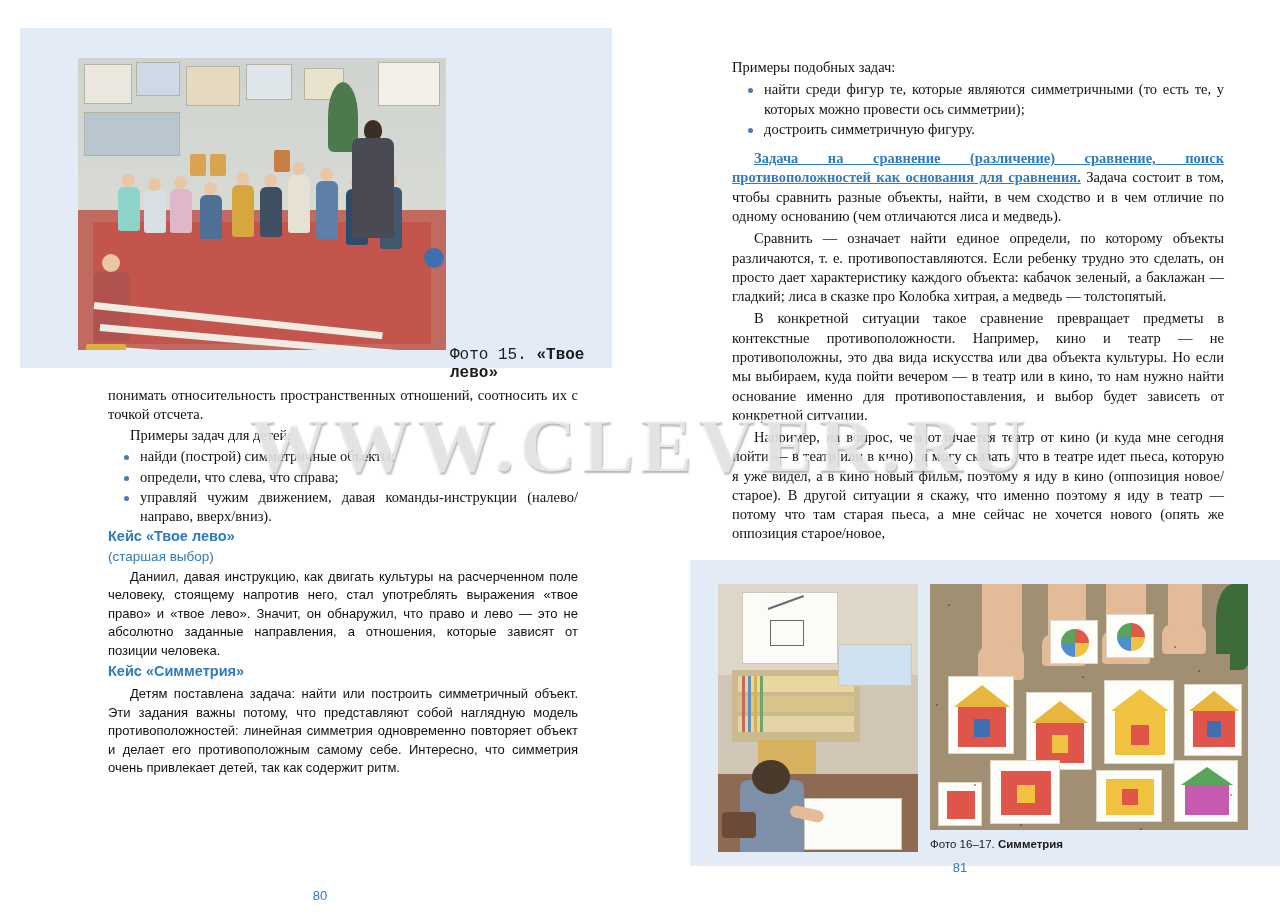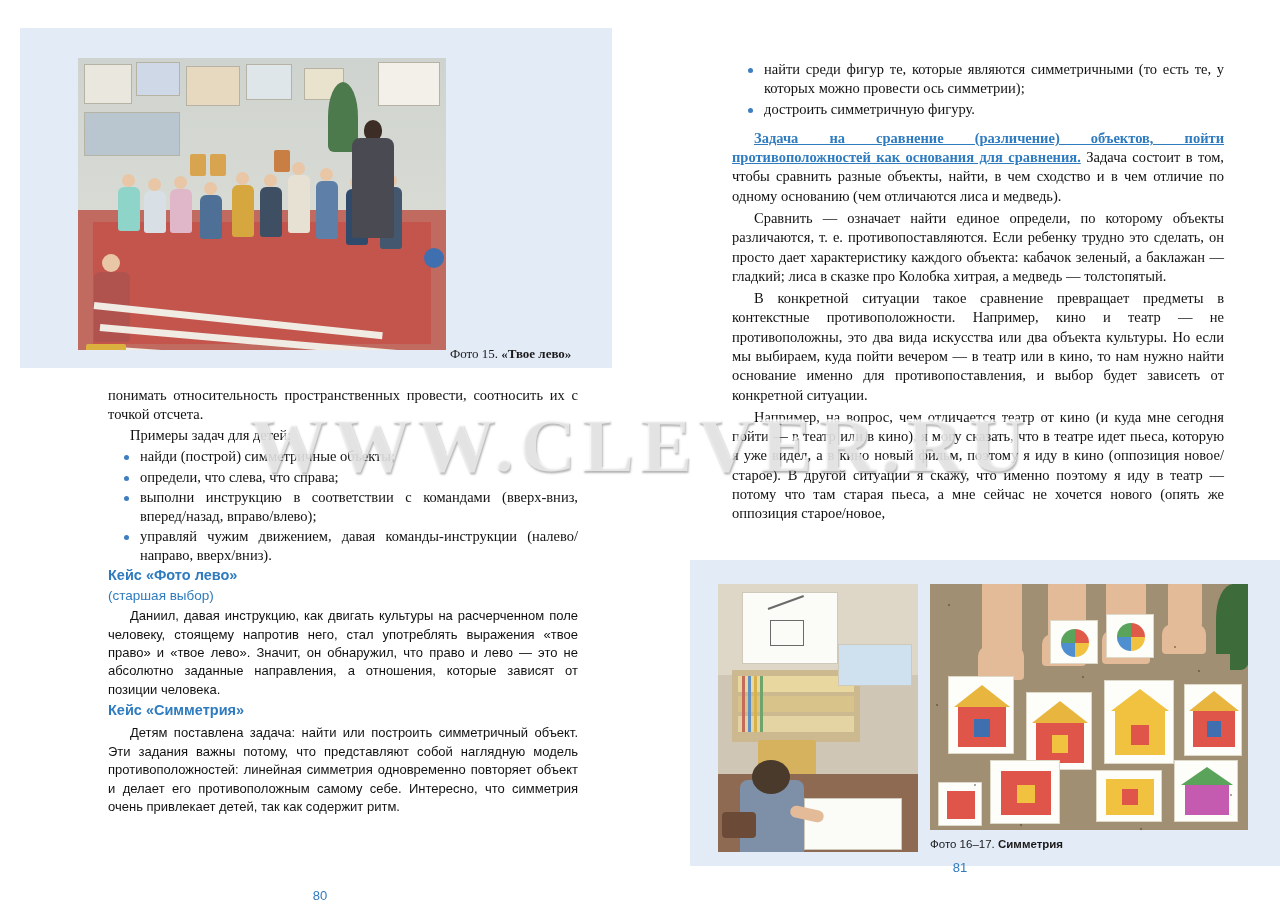--- a/index.html
+++ b/index.html
@@ -31,23 +31,23 @@
   .photo-frame-left {
     position: absolute;
     left: 58px; top: 30px;
     width: 368px; height: 292px;
     background: #8a9aa6;
     overflow: hidden;
   }
   .photo-caption-left {
     position: absolute;
     left: 430px; top: 318px;
-    font-size: 13px;
+    font-size: 16px;
     color: #1a1a1a;
-    font-family: Liberation Serif, serif;
+    font-family: Liberation Mono, monospace;
   }
   .photo-caption-left b { font-weight: bold; }
 
   .left-text {
     position: absolute;
     left: 108px; top: 386px;
     width: 470px;
     font-size: 14.5px;
     line-height: 1.32;
     color: #111;
@@ -269,50 +269,50 @@
           <div class="chair" style="left:346px;top:190px;width:20px;height:20px;background:#3f6fae;border-radius:50%;"></div>
         </div>
       </div>
       <div class="photo-caption-left">
         <span>Фото 15.</span>
         <b>«Твое лево»</b>
       </div>
     </div>
 
     <div class="left-text">
-      <p>понимать относительность пространственных провести, соотносить их с точкой отсчета.</p>
+      <p>понимать относительность пространственных отношений, соотносить их с точкой отсчета.</p>
       <p class="indent">Примеры задач для детей:</p>
       <ul class="bullets">
         <li>найди (построй) симметричные объекты;</li>
         <li>определи, что слева, что справа;</li>
-        <li>выполни инструкцию в соответствии с командами (вверх-вниз, вперед/назад, вправо/влево);</li>
         <li>управляй чужим движением, давая команды-инструкции (налево/направо, вверх/вниз).</li>
       </ul>
 
-      <p class="case-title">Кейс «Фото лево»</p>
+      <p class="case-title">Кейс «Твое лево»</p>
       <p class="case-sub">(старшая выбор)</p>
       <p class="case-body ind">Даниил, давая инструкцию, как двигать культуры на расчерченном поле человеку, стоящему напротив него, стал употреблять выражения «твое право» и «твое лево». Значит, он обнаружил, что право и лево — это не абсолютно заданные направления, а отношения, которые зависят от позиции человека.</p>
 
       <p class="case-title">Кейс «Симметрия»</p>
       <p class="case-body ind" style="margin-top:4px">Детям поставлена задача: найти или построить симметричный объект. Эти задания важны потому, что представляют собой наглядную модель противоположностей: линейная симметрия одновременно повторяет объект и делает его противоположным самому себе. Интересно, что симметрия очень привлекает детей, так как содержит ритм.</p>
     </div>
 
     <div class="folio" style="top:888px">80</div>
   </div>
 
   <div class="page">
 
     <div class="right-text">
+      <p>Примеры подобных задач:</p>
       <ul class="bullets">
         <li>найти среди фигур те, которые являются симметричными (то есть те, у которых можно провести ось симметрии);</li>
         <li>достроить симметричную фигуру.</li>
       </ul>
 
       <p class="para" style="margin-top:10px">
-        <span class="lead-blue">Задача на сравнение (различение) объектов, пойти противоположностей как основания для сравнения.</span><span> Задача состоит в том, чтобы сравнить разные объекты, найти, в чем сходство и в чем отличие по одному основанию (чем отличаются лиса и медведь).</span>
+        <span class="lead-blue">Задача на сравнение (различение) сравнение, поиск противоположностей как основания для сравнения.</span><span> Задача состоит в том, чтобы сравнить разные объекты, найти, в чем сходство и в чем отличие по одному основанию (чем отличаются лиса и медведь).</span>
       </p>
 
       <p class="para">Сравнить — означает найти единое определи, по которому объекты различаются, т. е. противопоставляются. Если ребенку трудно это сделать, он просто дает характеристику каждого объекта: кабачок зеленый, а баклажан — гладкий; лиса в сказке про Колобка хитрая, а медведь — толстопятый.</p>
       <p class="para">В конкретной ситуации такое сравнение превращает предметы в контекстные противоположности. Например, кино и театр — не противоположны, это два вида искусства или два объекта культуры. Но если мы выбираем, куда пойти вечером — в театр или в кино, то нам нужно найти основание именно для противопоставления, и выбор будет зависеть от конкретной ситуации.</p>
       <p class="para">Например, на вопрос, чем отличается театр от кино (и куда мне сегодня пойти — в театр или в кино), я могу сказать, что в театре идет пьеса, которую я уже видел, а в кино новый фильм, поэтому я иду в кино (оппозиция новое/старое). В другой ситуации я скажу, что именно поэтому я иду в театр — потому что там старая пьеса, а мне сейчас не хочется нового (опять же оппозиция старое/новое,</p>
     </div>
 
     <div class="photo-panel-right">
 
       <div class="photo-right-a">

